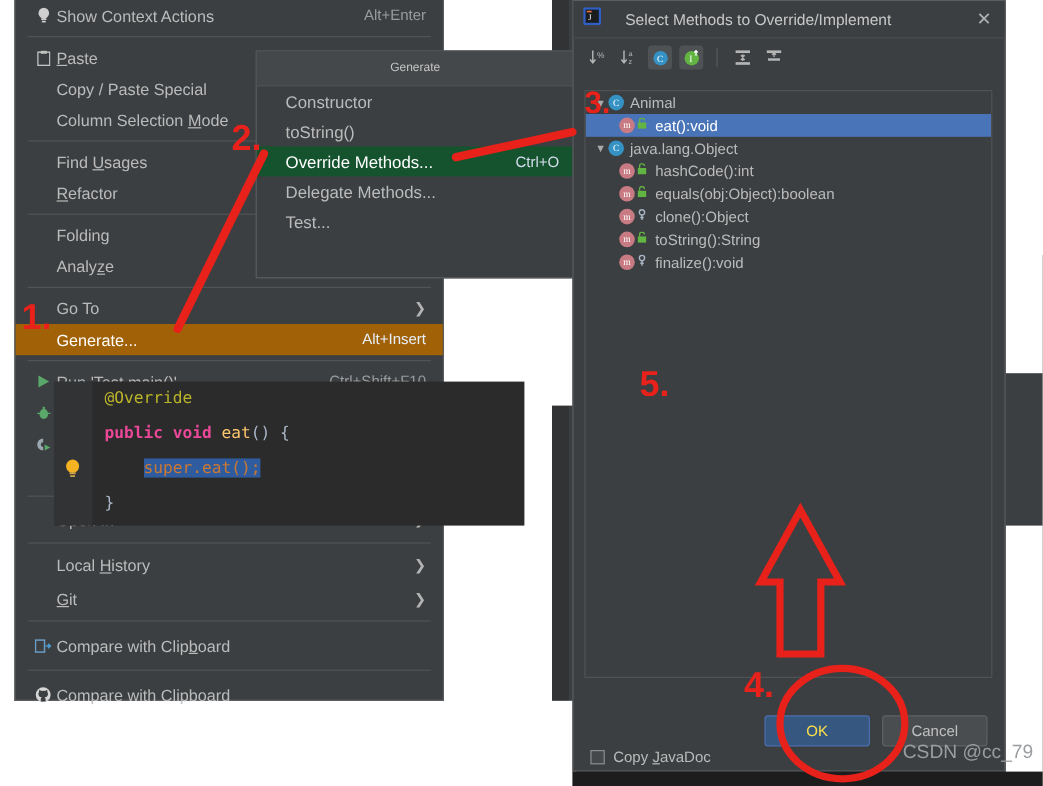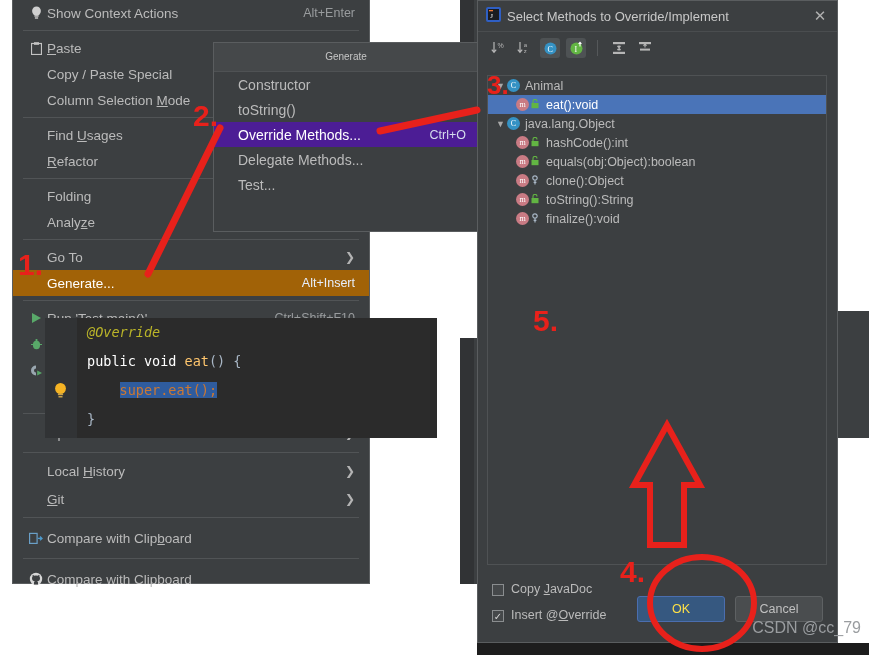--- a/index.html
+++ b/index.html
@@ -38,29 +38,29 @@
 
   
   .gen-menu{
     position:absolute;left:213px;top:42px;width:266px;height:190px;
     background:#3c3f41;border:1px solid #5a5d5f;box-sizing:border-box;
   }
   .gen-title{height:28px;line-height:28px;text-align:center;color:#c6c6c6;font-size:10px;background:#45484a;border-bottom:1px solid #4f5254;}
   .gen-item{height:25px;display:flex;align-items:center;padding:0 12px 0 24px;color:#bbbbbb;font-size:14px;box-sizing:border-box;justify-content:flex-end;}
   .gen-item .lbl{flex:1 1 auto;white-space:nowrap;}
   .gen-item .acc{color:#d5dced;font-size:12.5px;}
-  .gen-item.sel{background:#4c1d95;color:#ffffff;}
+  .gen-item.sel{background:#14532d;color:#ffffff;}
 
   
   .dlg{
     position:absolute;left:477px;top:0;width:361px;height:643px;
     background:#3c3f41;border:1px solid #5a5d5f;box-sizing:border-box;
   }
   .dlg-title{height:30px;display:flex;align-items:center;padding:0 8px;background:#3c3f41;border-bottom:1px solid #4a4d4f;}
-  .dlg-title .t{flex:1 1 auto;color:#c8c8c8;font-size:13px;margin-left:6px;white-space:nowrap;}
+  .dlg-title .t{flex:1 1 auto;color:#c8c8c8;font-size:13px;margin-left:20px;white-space:nowrap;}
   .dlg-close{color:#b0b0b0;font-size:15px;cursor:default;width:18px;text-align:center;}
   .dlg-toolbar{height:28px;display:flex;align-items:center;padding:2px 10px;gap:6px;}
   .tb-btn{width:20px;height:20px;display:flex;align-items:center;justify-content:center;border-radius:3px;}
   .tb-btn.on{background:#4e5254;}
   .tb-div{width:1px;height:16px;background:#55585a;margin:0 5px;}
 
   .tree{
     position:absolute;left:9px;top:74px;width:340px;height:490px;
     background:#3c3f41;border:1px solid #4f5254;box-sizing:border-box;overflow:hidden;
   }
@@ -74,30 +74,30 @@
   .vis{width:12px;flex:0 0 12px;text-align:center;font-size:10px;}
   .trow .tl{margin-left:5px;white-space:nowrap;}
 
   
   .codebox{
     position:absolute;left:45px;top:318px;width:392px;height:120px;background:#2b2b2b;
     font-family:"DejaVu Sans Mono",monospace;font-size:13.5px;overflow:hidden;
   }
   .cline{height:29px;line-height:29px;white-space:pre;padding-left:8px;}
   .cgutter{position:absolute;left:0;top:0;width:32px;height:120px;background:#313335;}
-  .anno{color:#bbb529;font-style:italic;}
-  .kw{color:#ffffff;}
+  .anno{color:#bbb529;}
+  .kw{color:#ec4899;font-weight:bold;}
   .fn{color:#ffc66d;}
   .pl{color:#a9b7c6;}
   .sel-code{background:#2f5c9e;}
   .bulb{position:absolute;left:8px;top:64px;font-size:15px;}
 
   
   .dlg-footer{position:absolute;left:0;bottom:0;width:100%;height:72px;}
-  .cbrow{display:flex;align-items:flex-end;padding-left:14px;height:26px;color:#bbbbbb;font-size:12.5px;}
+  .cbrow{display:flex;align-items:center;padding-left:14px;height:26px;color:#bbbbbb;font-size:12.5px;margin-top:48px;}
   .cbox{width:12px;height:12px;border:1px solid #8a8d8f;background:#45484a;margin-right:7px;display:inline-flex;align-items:center;justify-content:center;font-size:10px;color:#d6d6d6;box-sizing:border-box;}
   .btns{position:absolute;right:14px;bottom:20px;display:flex;gap:10px;}
   .btn{width:88px;height:26px;border-radius:3px;display:flex;align-items:center;justify-content:center;font-size:12.5px;box-sizing:border-box;}
   .btn.primary{background:#365880;border:1px solid #4b6eaf;color:#fde047;}
   .btn.plain{background:#4a4d4f;border:1px solid #5e6163;color:#c0c0c0;}
 
   
   .ann{position:absolute;color:#e8211b;font-weight:bold;font-family:"Liberation Sans",sans-serif;}
   svg.overlay{position:absolute;left:0;top:0;width:869px;height:655px;pointer-events:none;}
 

